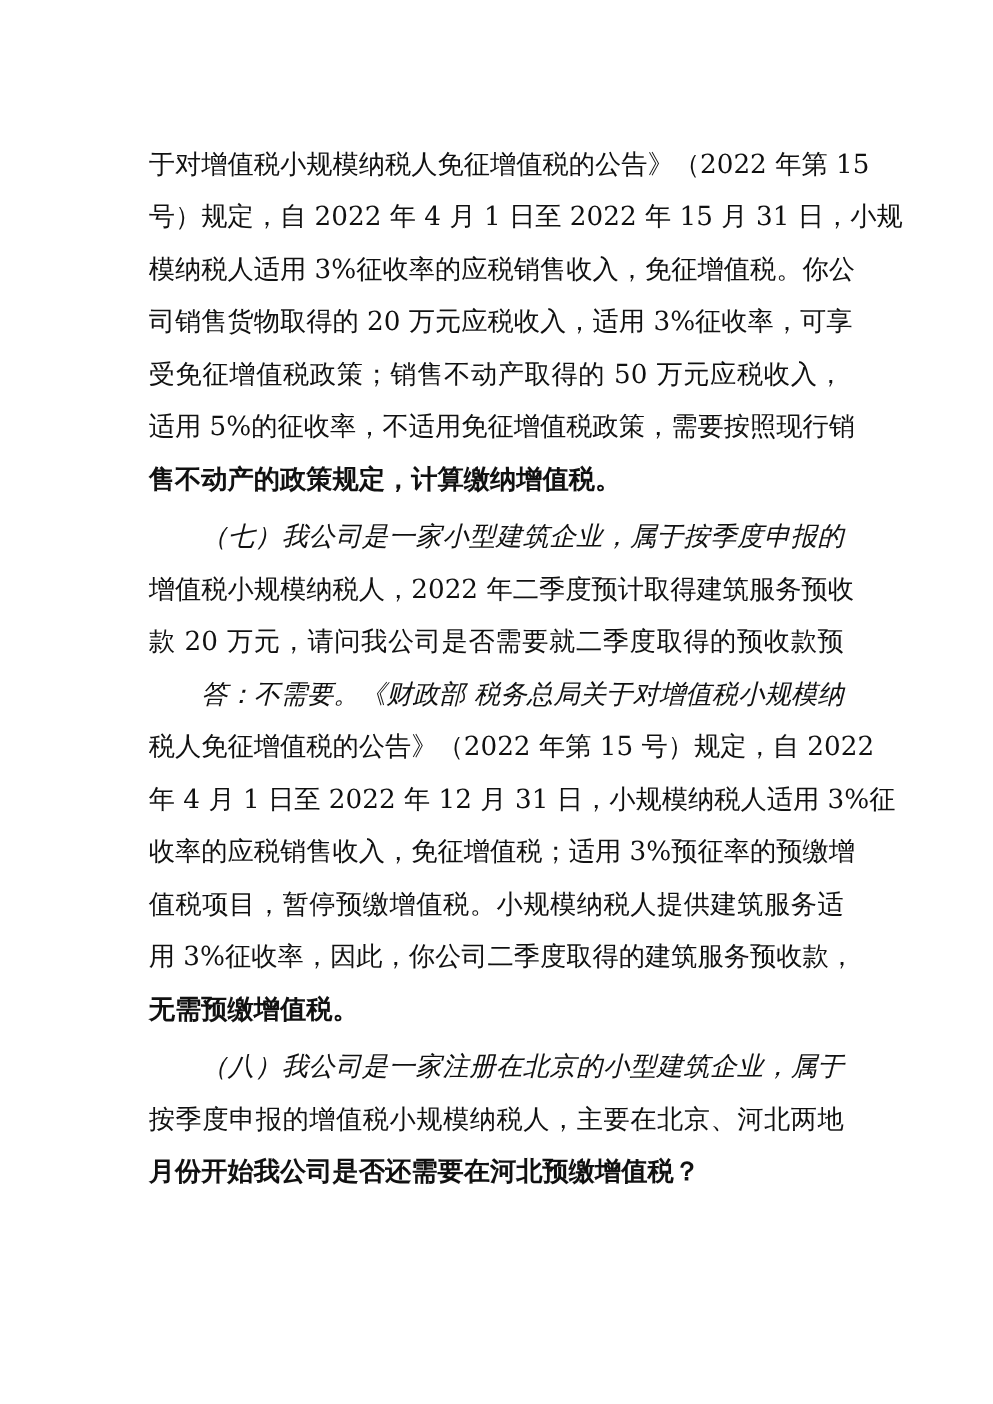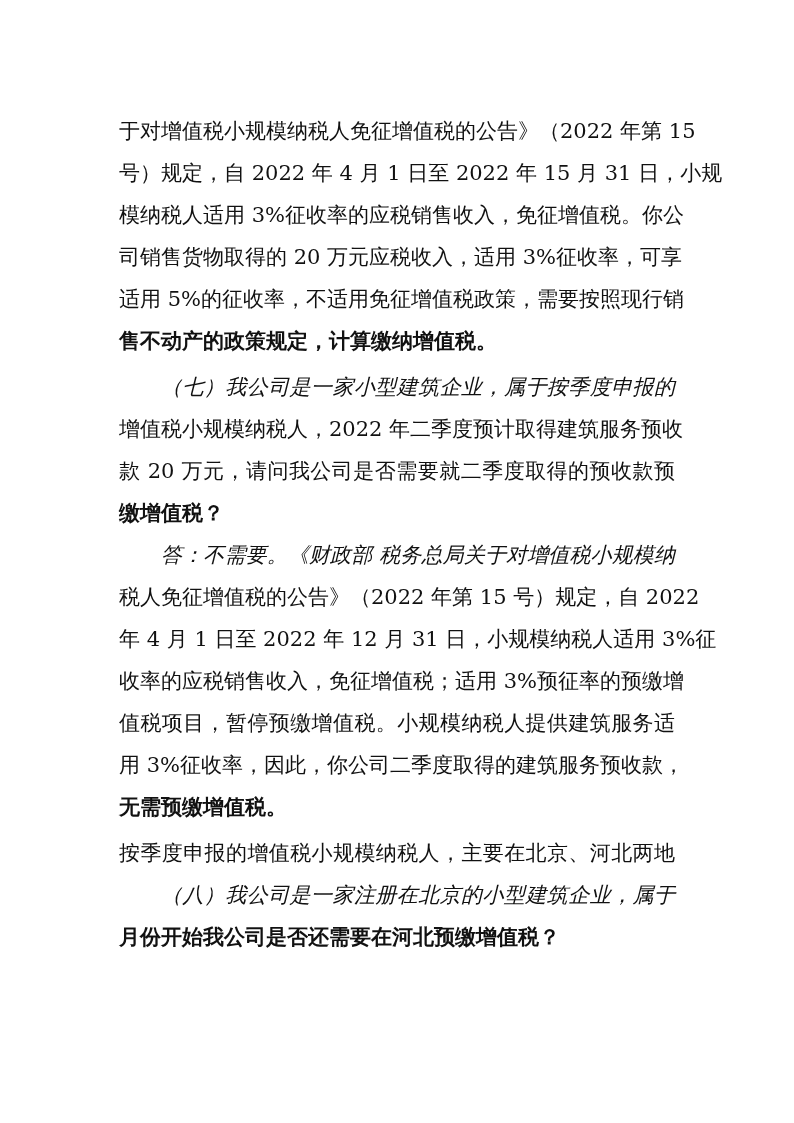--- a/index.html
+++ b/index.html
@@ -25,45 +25,45 @@
 <body>
 
 <div class="page">
   <div class="content">
 
     <div>
       <div class="line">于对增值税小规模纳税人免征增值税的公告》（2022 年第 15</div>
       <div class="line">号）规定，自 2022 年 4 月 1 日至 2022 年 15 月 31 日，小规</div>
       <div class="line">模纳税人适用 3%征收率的应税销售收入，免征增值税。你公</div>
       <div class="line">司销售货物取得的 20 万元应税收入，适用 3%征收率，可享</div>
+      <div class="line">受免征增值税政策；销售不动产取得的 50 万元应税收入，</div>
       <div class="line">适用 5%的征收率，不适用免征增值税政策，需要按照现行销</div>
       <div class="line last">售不动产的政策规定，计算缴纳增值税。</div>
     </div>
 
     <div class="para-gap"></div>
 
     <div>
       <div class="line indent">（七）我公司是一家小型建筑企业，属于按季度申报的</div>
       <div class="line">增值税小规模纳税人，2022 年二季度预计取得建筑服务预收</div>
       <div class="line">款 20 万元，请问我公司是否需要就二季度取得的预收款预</div>
-      <div class="line last">缴增值税？</div>
     </div>
 
     <div>
       <div class="line indent">答：不需要。《财政部 税务总局关于对增值税小规模纳</div>
       <div class="line">税人免征增值税的公告》（2022 年第 15 号）规定，自 2022</div>
       <div class="line">年 4 月 1 日至 2022 年 12 月 31 日，小规模纳税人适用 3%征</div>
       <div class="line">收率的应税销售收入，免征增值税；适用 3%预征率的预缴增</div>
       <div class="line">值税项目，暂停预缴增值税。小规模纳税人提供建筑服务适</div>
       <div class="line">用 3%征收率，因此，你公司二季度取得的建筑服务预收款，</div>
       <div class="line last">无需预缴增值税。</div>
     </div>
 
     <div class="para-gap"></div>
 
     <div>
+      <div class="line indent">（八）我公司是一家注册在北京的小型建筑企业，属于</div>
       <div class="line">按季度申报的增值税小规模纳税人，主要在北京、河北两地</div>
-      <div class="line indent">（八）我公司是一家注册在北京的小型建筑企业，属于</div>
       <div class="line last">月份开始我公司是否还需要在河北预缴增值税？</div>
     </div>
 
   </div>
 </div>
 
 </body></html>

